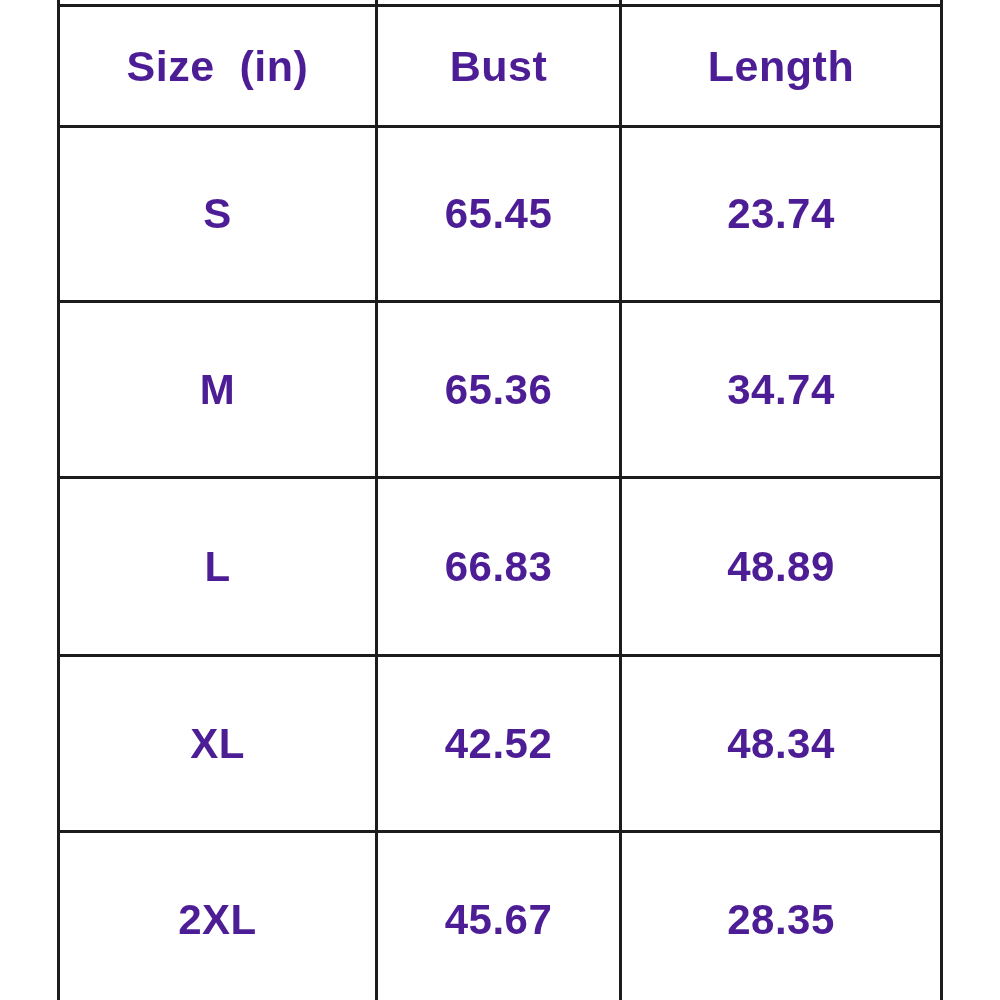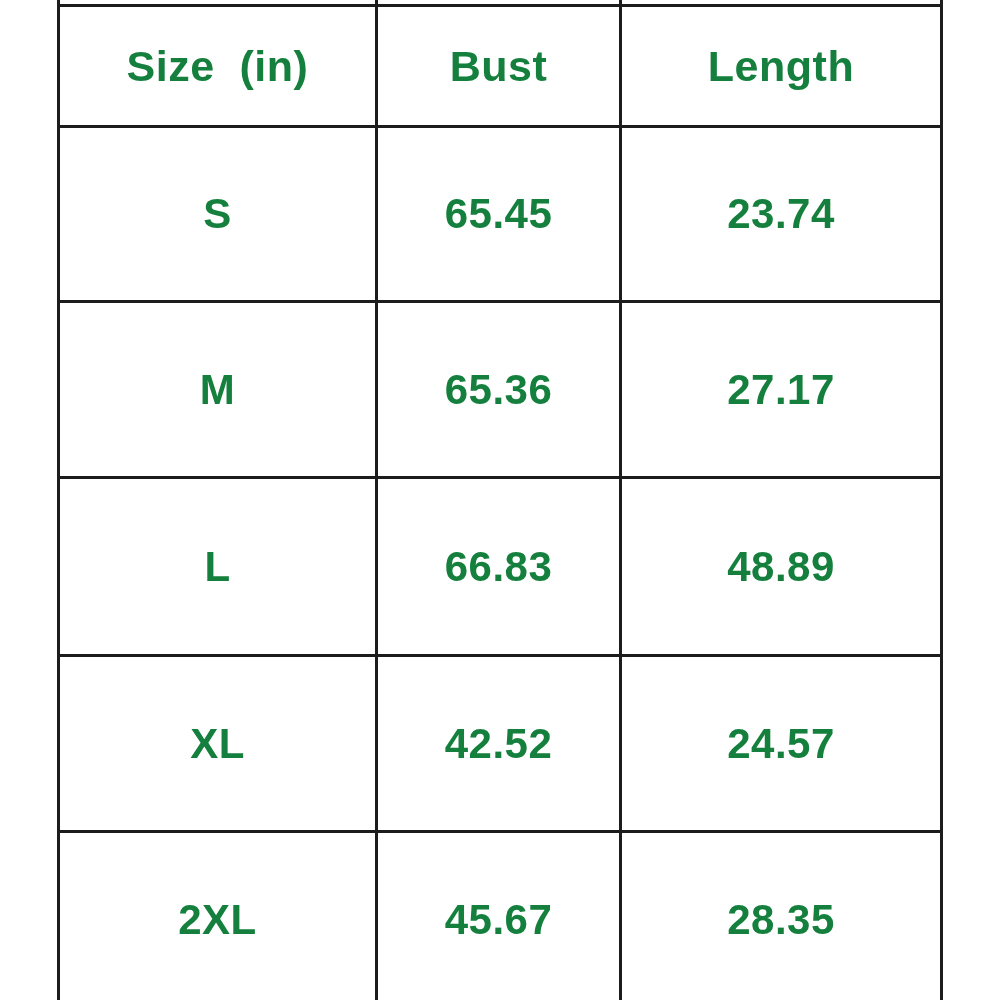--- a/index.html
+++ b/index.html
@@ -25,21 +25,21 @@
   col.c2 { width: 244px; }
   col.c3 { width: 321px; }
   table.size-chart td,
   table.size-chart th {
     border: 3px solid #1c1c1c;
     padding: 0;
     text-align: center;
     vertical-align: middle;
     font-weight: bold;
     font-size: 42px;
-    color: #15803d;
+    color: #4c1d95;
     white-space: pre;
     letter-spacing: 0.5px;
   }
   tr.partial td {
     border-top: none;
     border-bottom: none;
   }
   tr.partial-top td    { height: 4px; }
   tr.header-row th     { height: 118px; font-size: 43px; }
   tr.row-0 td          { height: 172px; }
@@ -72,33 +72,33 @@
 
     <tr class="row-0">
       <td>S</td>
       <td>65.45</td>
       <td>23.74</td>
     </tr>
 
     <tr class="row-1">
       <td>M</td>
       <td>65.36</td>
-      <td>27.17</td>
+      <td>34.74</td>
     </tr>
 
     <tr class="row-2">
       <td>L</td>
       <td>66.83</td>
       <td>48.89</td>
     </tr>
 
     <tr class="row-3">
       <td>XL</td>
       <td>42.52</td>
-      <td>24.57</td>
+      <td>48.34</td>
     </tr>
 
     <tr class="row-4">
       <td>2XL</td>
       <td>45.67</td>
       <td>28.35</td>
     </tr>
 
   </tbody>
 </table>

